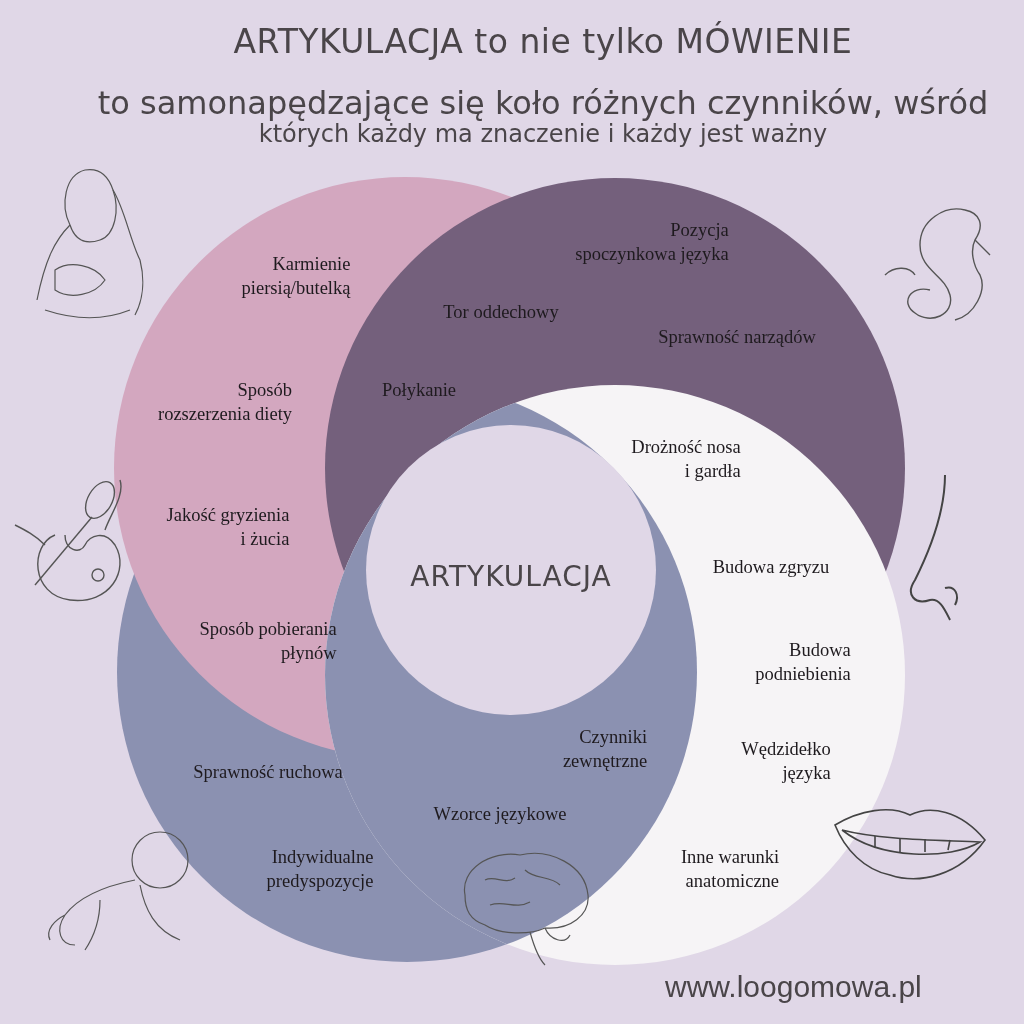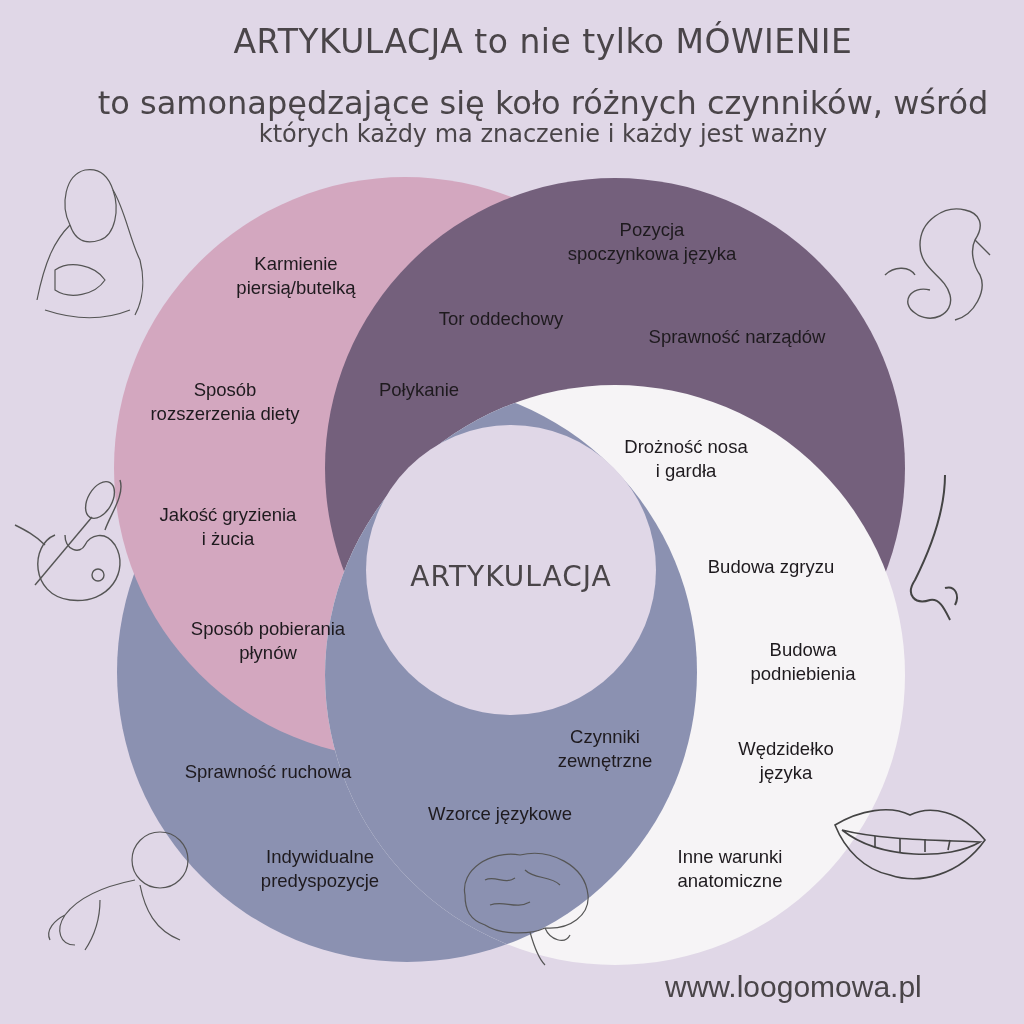--- a/index.html
+++ b/index.html
@@ -2,21 +2,21 @@
 <html><head>
 <meta charset="utf-8">
 <style>
   html, body { margin: 0; padding: 0; }
   body { width: 1024px; height: 1024px; background: #e0d7e7; position: relative; overflow: hidden; font-family: "DejaVu Serif", serif; }
   .title { position: absolute; left: 0; width: 1024px; text-align: center; color: #4a4549; font-family: "DejaVu Sans", sans-serif; margin-left: 31px; }
   .t1 { top: 22px; font-size: 33px; letter-spacing: 0.5px; }
   .t2 { top: 84px; font-size: 32px; }
   .t3 { top: 120px; font-size: 24px; }
   svg.diagram { position: absolute; left: 0; top: 0; }
-  .lbl { position: absolute; text-align: center; color: #1e1a1e; font-family: Liberation Sans, sans-serif; font-size: 18.5px; line-height: 24px; transform: translateX(-50%); white-space: nowrap; }
+  .lbl { position: absolute; text-align: right; color: #1e1a1e; font-family: Liberation Serif, serif; font-size: 18.5px; line-height: 24px; transform: translateX(-50%); white-space: nowrap; }
   .center-lbl { position: absolute; left: 511px; top: 560px; transform: translateX(-50%); font-family: "DejaVu Sans", sans-serif; font-size: 28px; color: #4a4549; letter-spacing: 1px; }
   .url { position: absolute; left: 665px; top: 970px; font-family: Liberation Sans, sans-serif; font-size: 30px; color: #4a4549; }
   .sketch { position: absolute; }
 </style>
 </head>
 <body>
 
 <div class="title t1">ARTYKULACJA to nie tylko MÓWIENIE</div>
 <div class="title t2">to samonapędzające się koło różnych czynników, wśród</div>
 <div class="title t3">których każdy ma znaczenie i każdy jest ważny</div>
@@ -92,21 +92,21 @@
   </div>
 <div class="lbl" style="left:268px;top:617px">
     <div>Sposób pobierania</div>
     <div>płynów</div>
   </div>
 
 <div class="lbl" style="left:652px;top:218px">
     <div>Pozycja</div>
     <div>spoczynkowa języka</div>
   </div>
-<div class="lbl" style="left:501px;top:307px">
+<div class="lbl" style="left:501px;top:300px">
     <div>Tor oddechowy</div>
   </div>
 <div class="lbl" style="left:737px;top:325px">
     <div>Sprawność narządów</div>
   </div>
 <div class="lbl" style="left:419px;top:378px">
     <div>Połykanie</div>
   </div>
 
 <div class="lbl" style="left:686px;top:435px">

